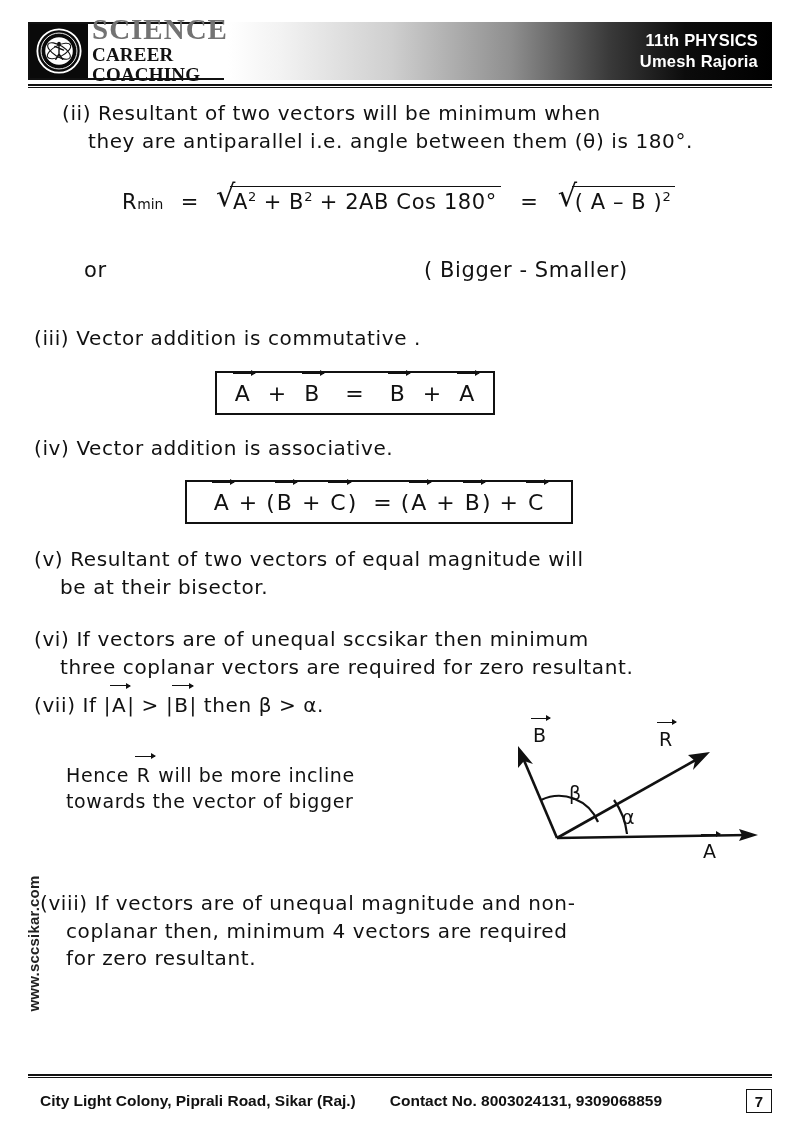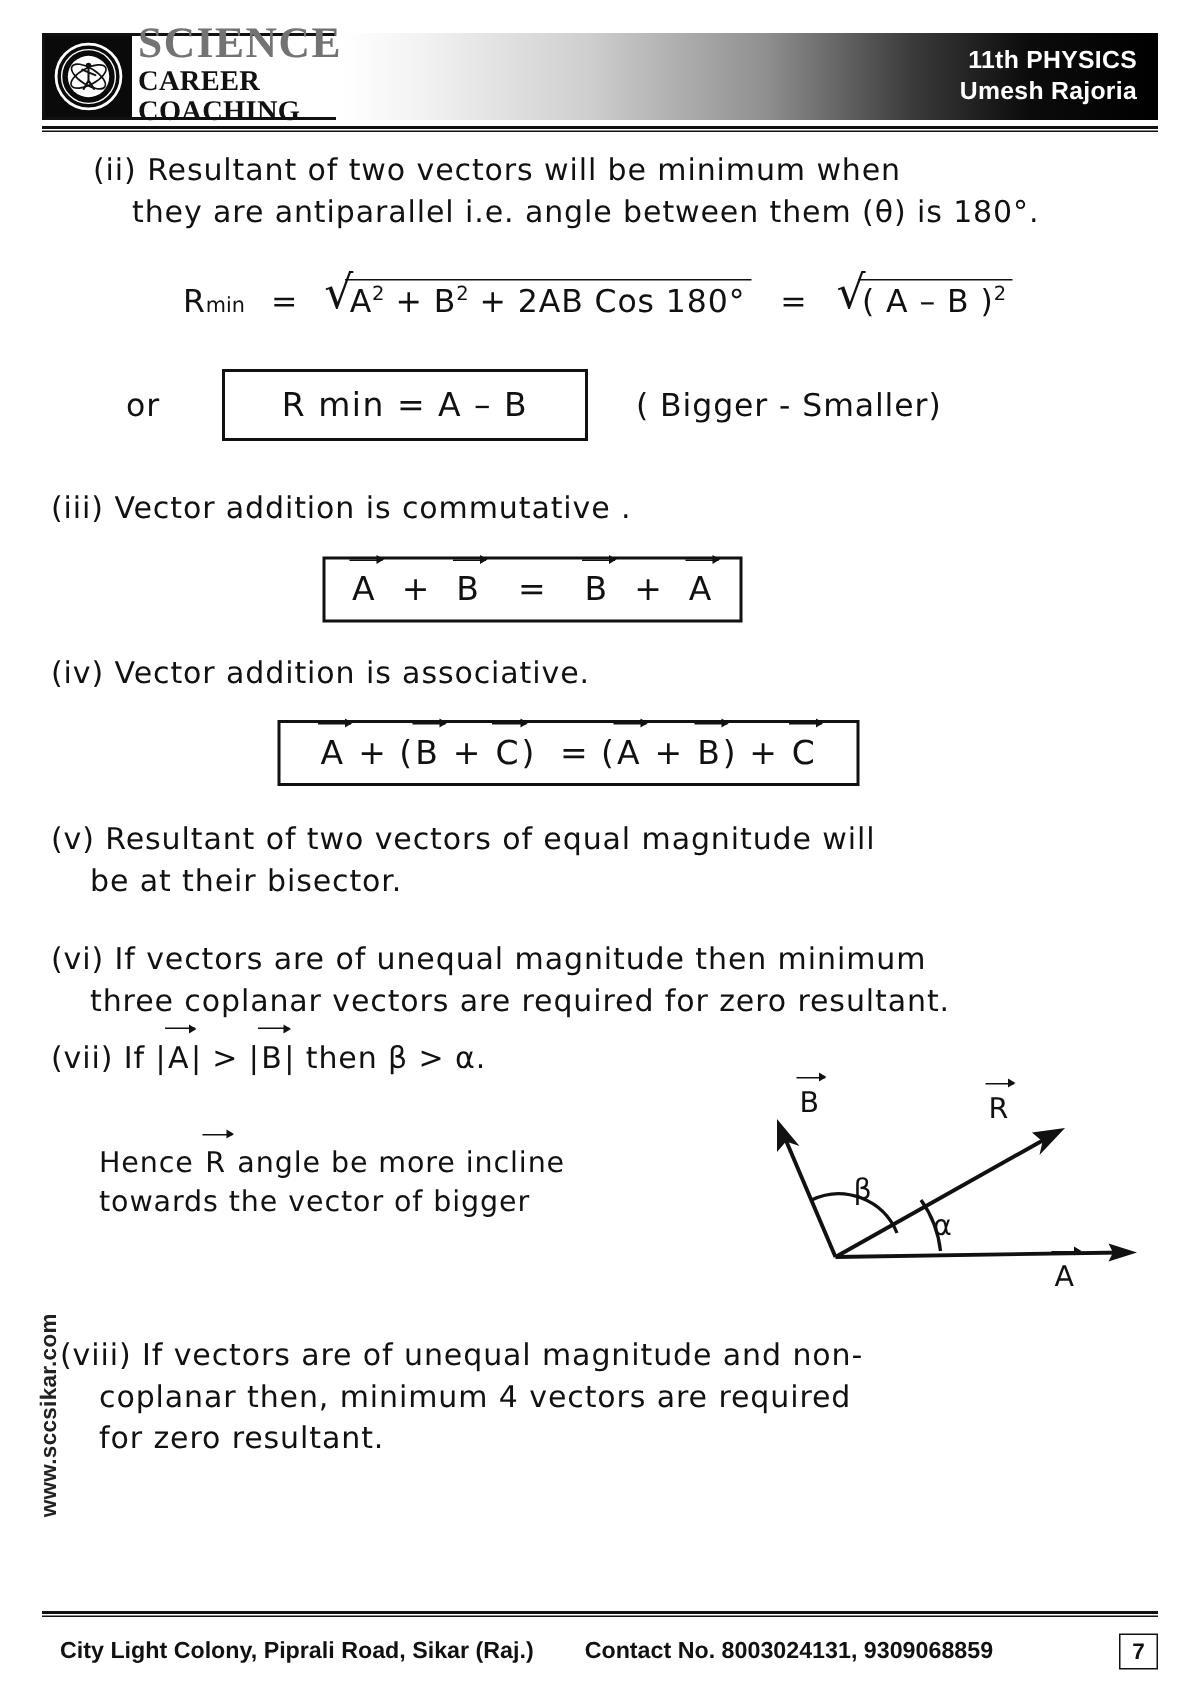--- a/index.html
+++ b/index.html
@@ -322,23 +322,20 @@
       </span>
     </span>
     <span style="padding:0 12px;">=</span>
     <span class="rad">
       <span class="radsym">√</span>
       <span class="radbody"><span>( A – B )</span><sup class="p">2</sup></span>
     </span>
   </div>
 
   <div class="note hand" style="left:84px; top:258px; font-size:21px;">or</div>
-  <div class="eqbox" style="left:148px; top:246px; width:244px; height:48px;">
-    <span class="hand">R min  =   A – B</span>
-  </div>
   <div class="note hand" style="left:424px; top:258px; font-size:21px;">( Bigger  -  Smaller)</div>
 
   <div class="note hand" style="left:34px; top:326px;">
     <span>(iii)</span>
     <span>Vector   addition   is   commutative .</span>
   </div>
   <div class="eqbox" style="left:215px; top:371px; width:280px; height:44px;">
     <span class="hand">
       <span class="vec">A</span> &nbsp;+&nbsp; <span class="vec">B</span> &nbsp;&nbsp;=&nbsp;&nbsp; <span class="vec">B</span> &nbsp;+&nbsp; <span class="vec">A</span>
     </span>
@@ -358,34 +355,34 @@
     <span class="ln">
       <span>(v)</span>
       <span>Resultant  of  two  vectors  of  equal  magnitude will</span>
     </span>
     <span class="ln indent">be  at  their  bisector.</span>
   </div>
 
   <div class="note hand" style="left:34px; top:626px;">
     <span class="ln">
       <span>(vi)</span>
-      <span>If  vectors  are  of  unequal  magnitude  then  minimum</span>
+      <span>If  vectors  are  of  unequal  sccsikar  then  minimum</span>
     </span>
     <span class="ln indent">three  coplanar vectors  are  required  for  zero  resultant.</span>
   </div>
 
   <div class="note hand" style="left:34px; top:692px;">
     <span class="ln">
       <span>(vii)</span>
       <span>If   |</span><span class="vec">A</span><span>| &gt; |</span><span class="vec">B</span><span>|  then  β &gt; α.</span>
     </span>
   </div>
   <div class="note hand" style="left:66px; top:762px; font-size:19px;">
     <span class="ln">
-      <span>Hence  </span><span class="vec">R</span><span>  angle  be  more  incline</span>
+      <span>Hence  </span><span class="vec">R</span><span>  will  be  more  incline</span>
     </span>
     <span class="ln">towards  the  vector  of  bigger</span>
   </div>
 
   <div id="diagram">
     <svg width="280" height="150" viewBox="0 0 280 150">
 
       <line x1="61" y1="126" x2="252" y2="123" stroke="#111" stroke-width="2.6"></line>
       <polygon points="262,123 243,117 246,123 243,129" fill="#111"></polygon>
 

